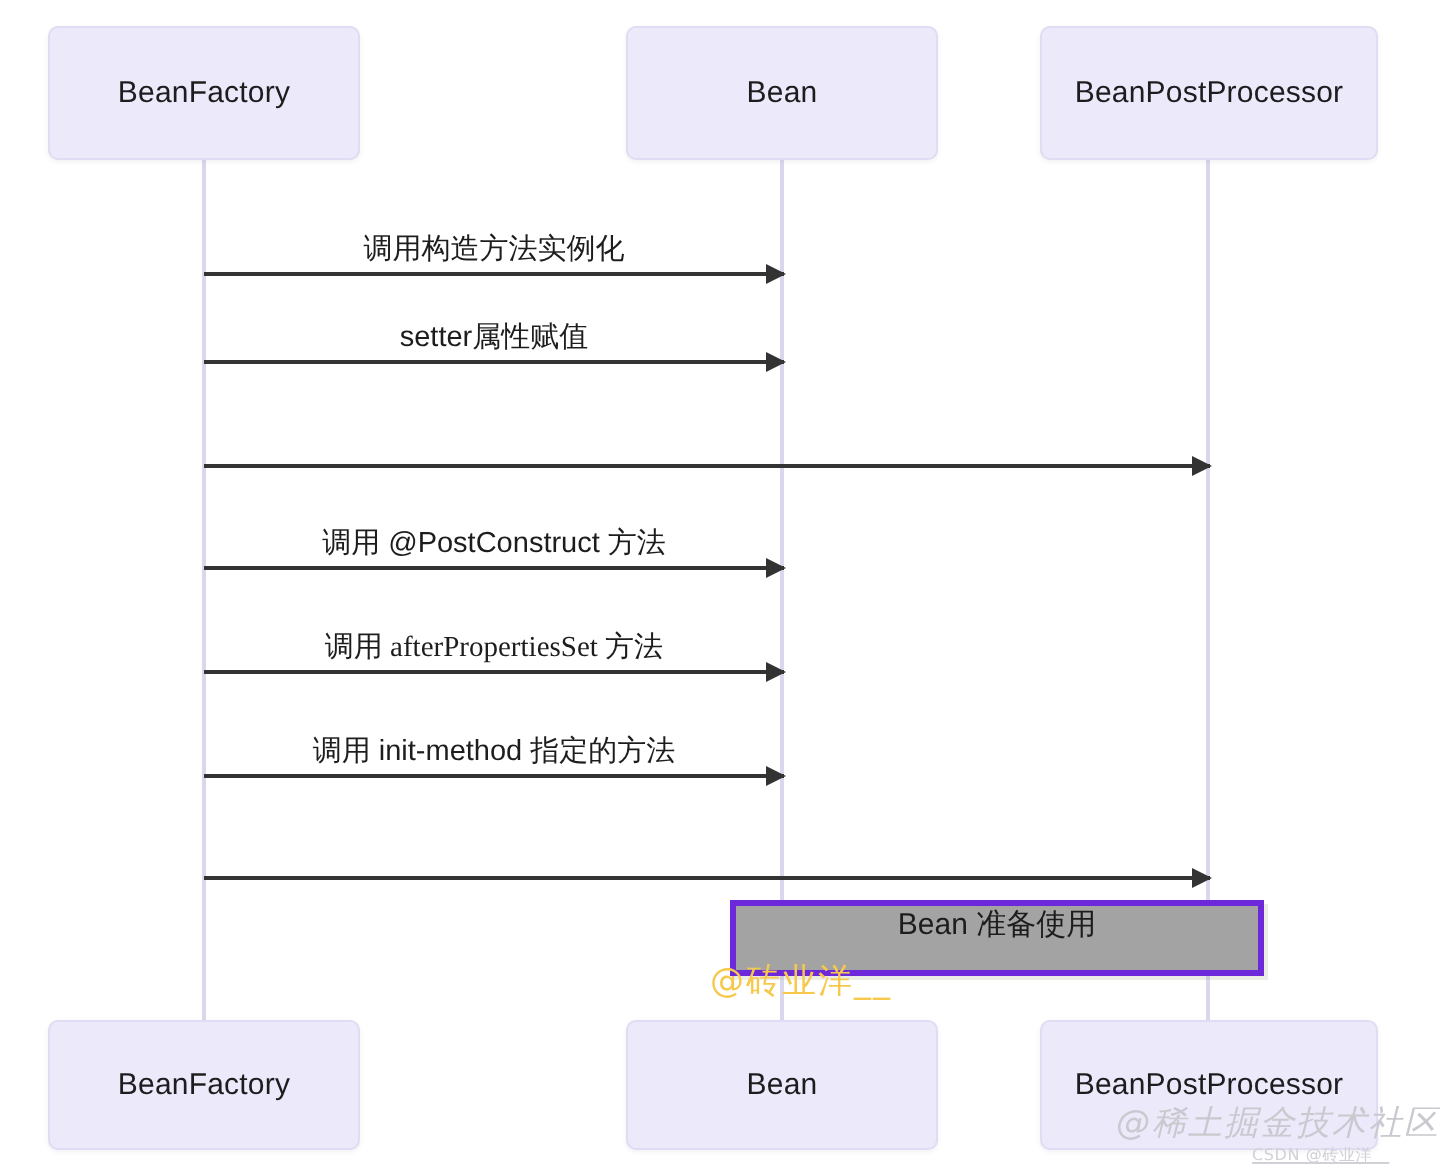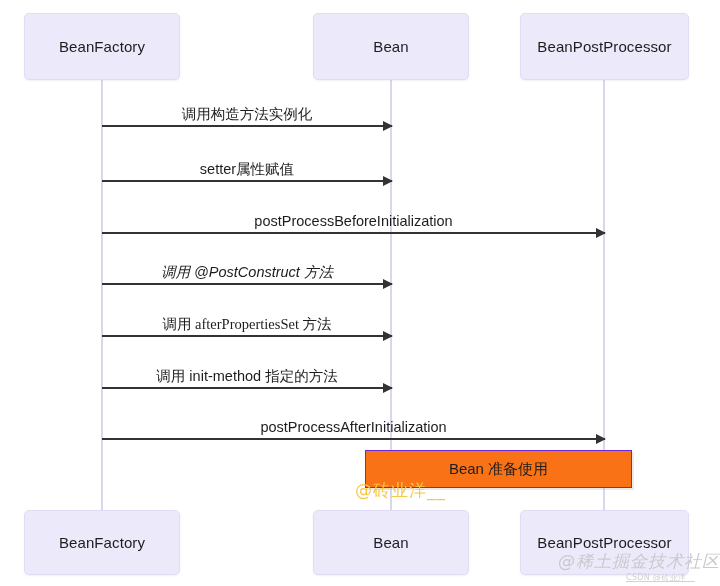--- a/index.html
+++ b/index.html
@@ -69,25 +69,24 @@
     bottom: -4px;
     right: -1px;
     width: 0;
     height: 0;
     border-top: 5px solid transparent;
     border-bottom: 5px solid transparent;
     border-left: 10px solid #333333;
   }
   .note-box {
     position: absolute;
-    background: #f97316;
-    border: 1px solid #6d28d9;
+    background: #a3a3a3;
+    border: 3px solid #6d28d9;
     box-shadow: 2px 2px 0 rgba(150,150,120,0.18);
     display: flex;
-    align-items: center;
     justify-content: center;
     box-sizing: border-box;
   }
   .note-label {
     font-size: 15px;
     color: #1d1d1f;
     white-space: nowrap;
   }
   .watermark-author {
     position: absolute;
@@ -127,58 +126,56 @@
   <div class="participant-box" style="left:24px; top:13px; width:156px; height:67px;">
     <span class="participant-label">BeanFactory</span>
   </div>
   <div class="participant-box" style="left:313px; top:13px; width:156px; height:67px;">
     <span class="participant-label">Bean</span>
   </div>
   <div class="participant-box" style="left:520px; top:13px; width:169px; height:67px;">
     <span class="participant-label">BeanPostProcessor</span>
   </div>
 
-  <div class="message" style="left:102px; top:93px; width:290px;">
+  <div class="message" style="left:102px; top:104px; width:290px;">
     <span class="message-label">调用构造方法实例化</span>
     <span class="message-line"></span>
     <span class="message-arrowhead"></span>
   </div>
 
   <div class="message" style="left:102px; top:148px; width:290px;">
     <span class="message-label">setter属性赋值</span>
     <span class="message-line"></span>
     <span class="message-arrowhead"></span>
   </div>
 
   <div class="message" style="left:102px; top:200px; width:503px;">
-    <span class="message-label">postProcessBeforeInitialization</span>
     <span class="message-line"></span>
     <span class="message-arrowhead"></span>
   </div>
 
-  <div class="message" style="left:102px; top:251px; width:290px;font-style:italic;">
+  <div class="message" style="left:102px; top:251px; width:290px;">
     <span class="message-label">调用 @PostConstruct 方法</span>
     <span class="message-line"></span>
     <span class="message-arrowhead"></span>
   </div>
 
   <div class="message" style="left:102px; top:303px; width:290px;font-family:Liberation Serif, serif;">
     <span class="message-label">调用 afterPropertiesSet 方法</span>
     <span class="message-line"></span>
     <span class="message-arrowhead"></span>
   </div>
 
   <div class="message" style="left:102px; top:355px; width:290px;">
     <span class="message-label">调用 init-method 指定的方法</span>
     <span class="message-line"></span>
     <span class="message-arrowhead"></span>
   </div>
 
   <div class="message" style="left:102px; top:406px; width:503px;">
-    <span class="message-label">postProcessAfterInitialization</span>
     <span class="message-line"></span>
     <span class="message-arrowhead"></span>
   </div>
 
   <div class="note-box" style="left:365px; top:450px; width:267px; height:38px;">
     <span class="note-label">Bean 准备使用</span>
   </div>
 
   <div class="watermark-author" style="left:355px; top:479px;">@砖业洋__</div>
 

